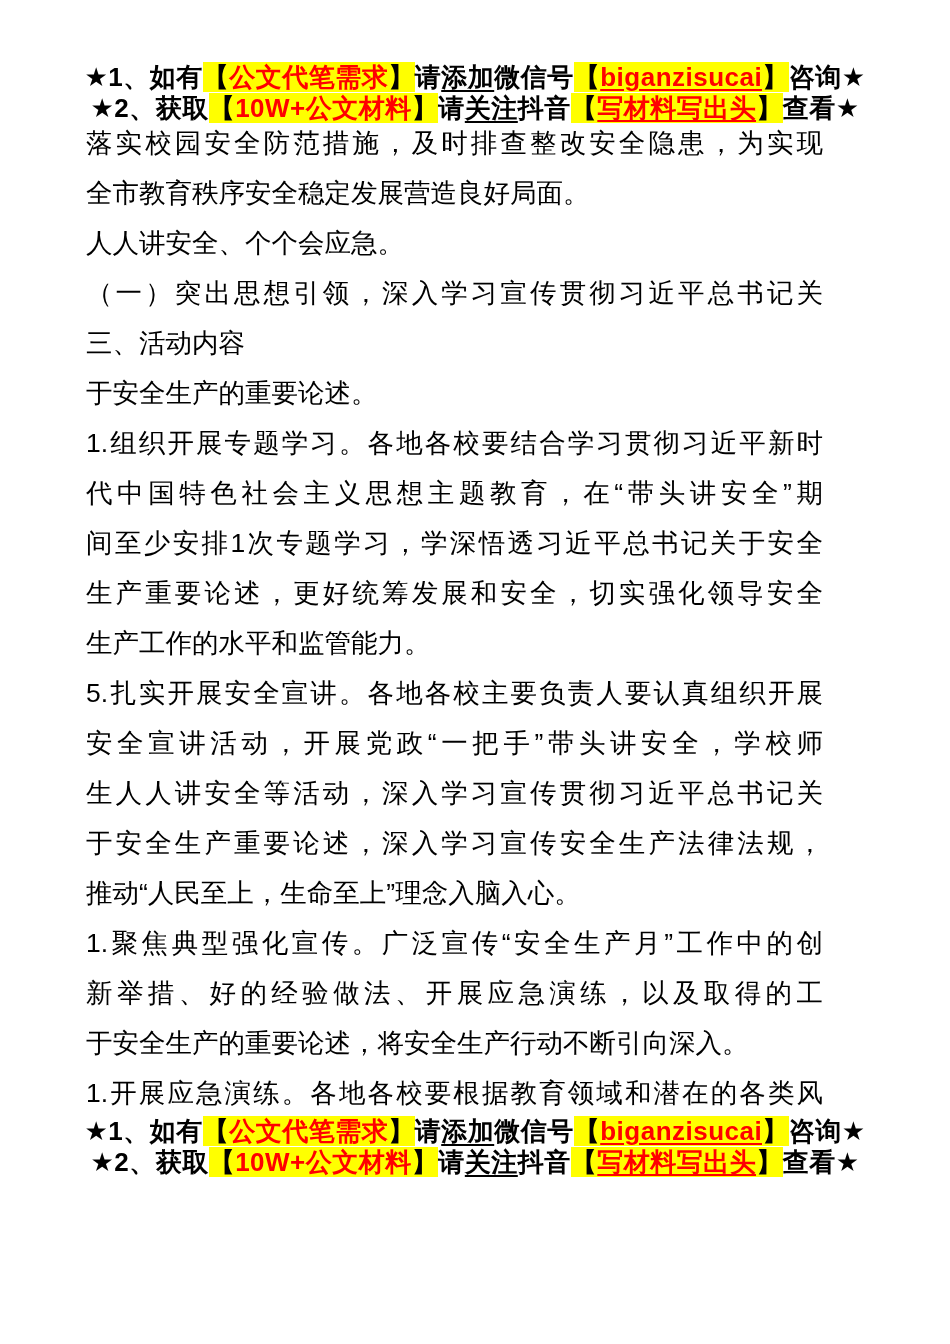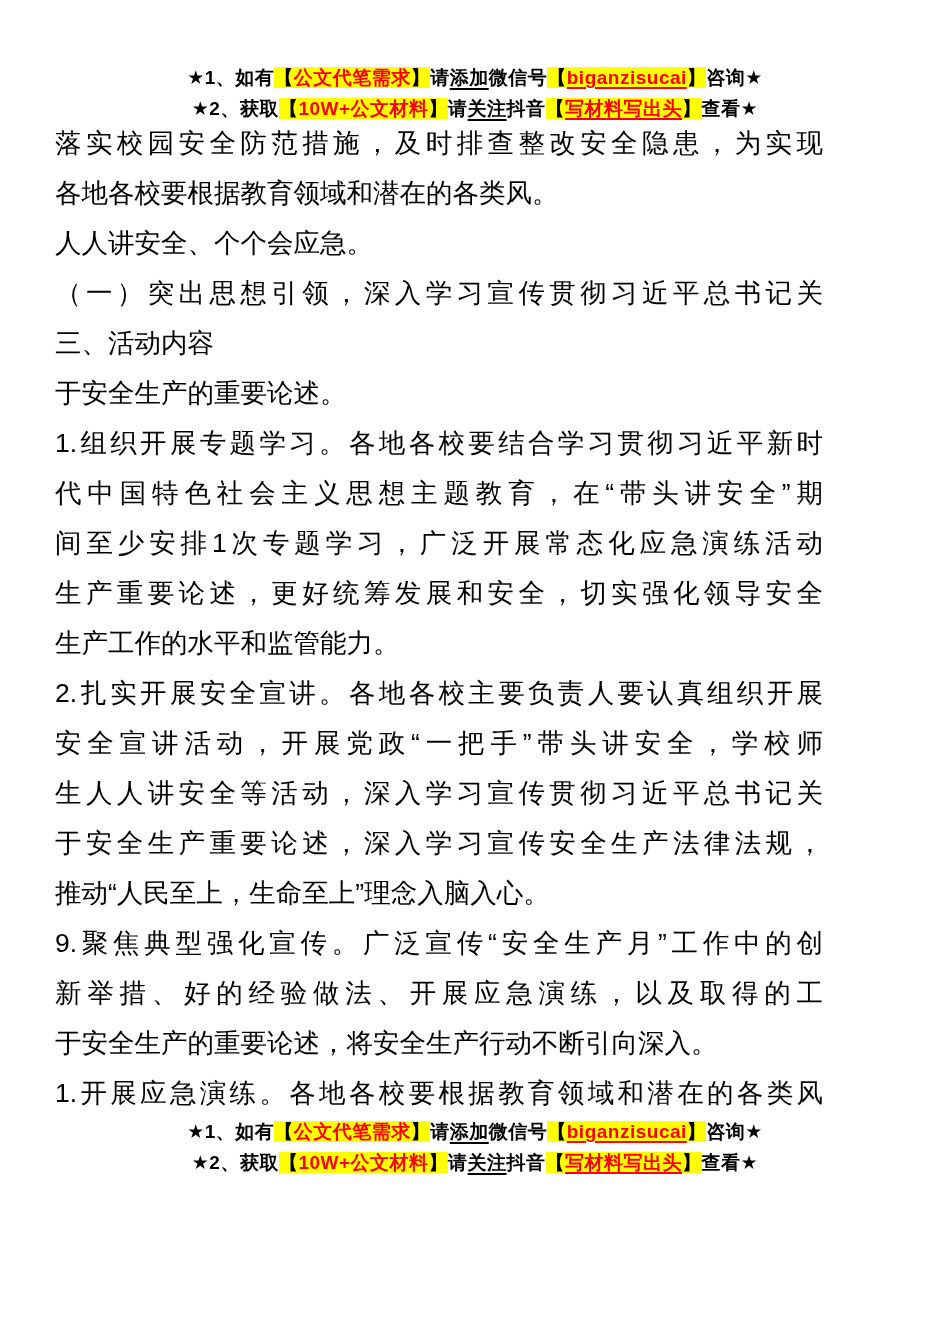--- a/index.html
+++ b/index.html
@@ -12,37 +12,37 @@
     background: var(--page-bg, #ffffff);
     font-family: "Liberation Sans", "DejaVu Sans", sans-serif;
     color: var(--ink, #000);
     overflow: hidden;
     padding-top: 62px;
   }
   
   .banner {
     text-align: center;
     font-weight: bold;
-    font-size: 19px;
+    font-size: 26px;
   }
   .banner .bline { line-height: 31px; letter-spacing: 0.5px; }
   .banner .hb { background: var(--hl, #ffff00); color: var(--ink, #000); }
   .banner .hr { background: var(--hl, #ffff00); color: var(--red, #ff0000); }
   .banner .hru {
     background: var(--hl, #ffff00); color: var(--red, #ff0000);
     text-decoration: underline; text-decoration-thickness: 2px; text-underline-offset: 3px;
   }
   .banner .bu {
     text-decoration: underline; text-decoration-thickness: 2px; text-underline-offset: 4px;
   }
   .footer-banner { margin-top: -2px; }
   
   .doc-body {
     margin-top: -6px;
-    padding-left: 55px;
+    padding-left: 86px;
     padding-right: 127px;
     font-size: 26.5px;
     color: var(--ink, #000);
   }
   .ln {
     line-height: 50px;
     height: 50px;
     white-space: nowrap;
     text-align: left;
   }
@@ -60,36 +60,36 @@
     <div class="bline">
       <span>★1、如有</span><span class="hb">【</span><span class="hr">公文代笔需求</span><span class="hb">】</span><span>请</span><span class="bu">添加</span><span>微信号</span><span class="hb">【</span><span class="hru">biganzisucai</span><span class="hb">】</span><span>咨询★</span>
     </div>
     <div class="bline">
       <span>★2、获取</span><span class="hb">【</span><span class="hr">10W+公文材料</span><span class="hb">】</span><span>请</span><span class="bu">关注</span><span>抖音</span><span class="hb">【</span><span class="hru">写材料写出头</span><span class="hb">】</span><span>查看★</span>
     </div>
   </div>
 
   <div class="doc-body">
     <div class="ln j">落实校园安全防范措施，及时排查整改安全隐患，为实现</div>
-    <div class="ln">各地各校要根据教育领域和潜在的各类风。</div>
+    <div class="ln">全市教育秩序安全稳定发展营造良好局面。</div>
     <div class="ln">人人讲安全、个个会应急。</div>
     <div class="ln j">（一）突出思想引领，深入学习宣传贯彻习近平总书记关</div>
     <div class="ln">三、活动内容</div>
     <div class="ln">于安全生产的重要论述。</div>
     <div class="ln j">1.组织开展专题学习。各地各校要结合学习贯彻习近平新时</div>
     <div class="ln j">代中国特色社会主义思想主题教育，在“带头讲安全”期</div>
-    <div class="ln j">间至少安排1次专题学习，广泛开展常态化应急演练活动</div>
+    <div class="ln j">间至少安排1次专题学习，学深悟透习近平总书记关于安全</div>
     <div class="ln j">生产重要论述，更好统筹发展和安全，切实强化领导安全</div>
     <div class="ln">生产工作的水平和监管能力。</div>
-    <div class="ln j">2.扎实开展安全宣讲。各地各校主要负责人要认真组织开展</div>
+    <div class="ln j">5.扎实开展安全宣讲。各地各校主要负责人要认真组织开展</div>
     <div class="ln j">安全宣讲活动，开展党政“一把手”带头讲安全，学校师</div>
     <div class="ln j">生人人讲安全等活动，深入学习宣传贯彻习近平总书记关</div>
     <div class="ln j">于安全生产重要论述，深入学习宣传安全生产法律法规，</div>
     <div class="ln">推动“人民至上，生命至上”理念入脑入心。</div>
-    <div class="ln j">9.聚焦典型强化宣传。广泛宣传“安全生产月”工作中的创</div>
+    <div class="ln j">1.聚焦典型强化宣传。广泛宣传“安全生产月”工作中的创</div>
     <div class="ln j">新举措、好的经验做法、开展应急演练，以及取得的工</div>
     <div class="ln">于安全生产的重要论述，将安全生产行动不断引向深入。</div>
     <div class="ln j">1.开展应急演练。各地各校要根据教育领域和潜在的各类风</div>
   </div>
 
   <div class="banner footer-banner">
     <div class="bline">
       <span>★1、如有</span><span class="hb">【</span><span class="hr">公文代笔需求</span><span class="hb">】</span><span>请</span><span class="bu">添加</span><span>微信号</span><span class="hb">【</span><span class="hru">biganzisucai</span><span class="hb">】</span><span>咨询★</span>
     </div>
     <div class="bline">

